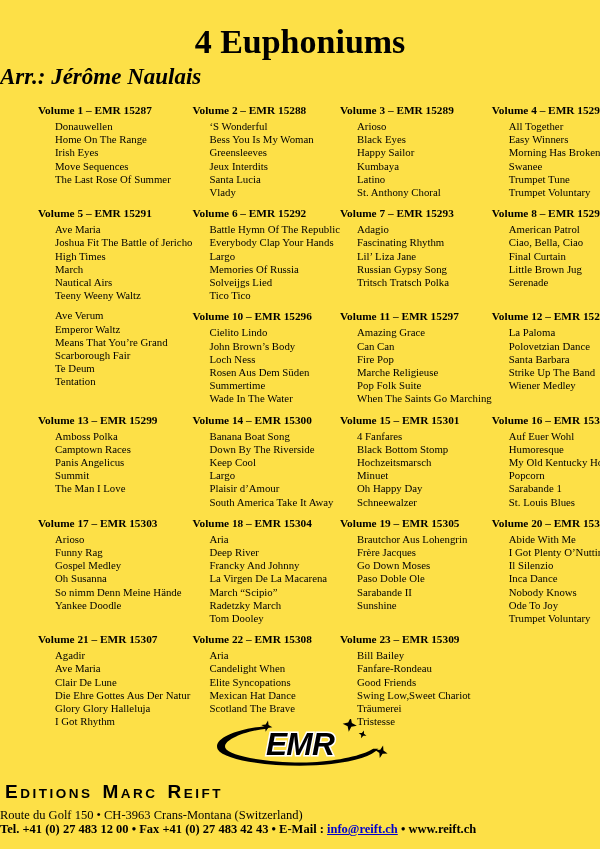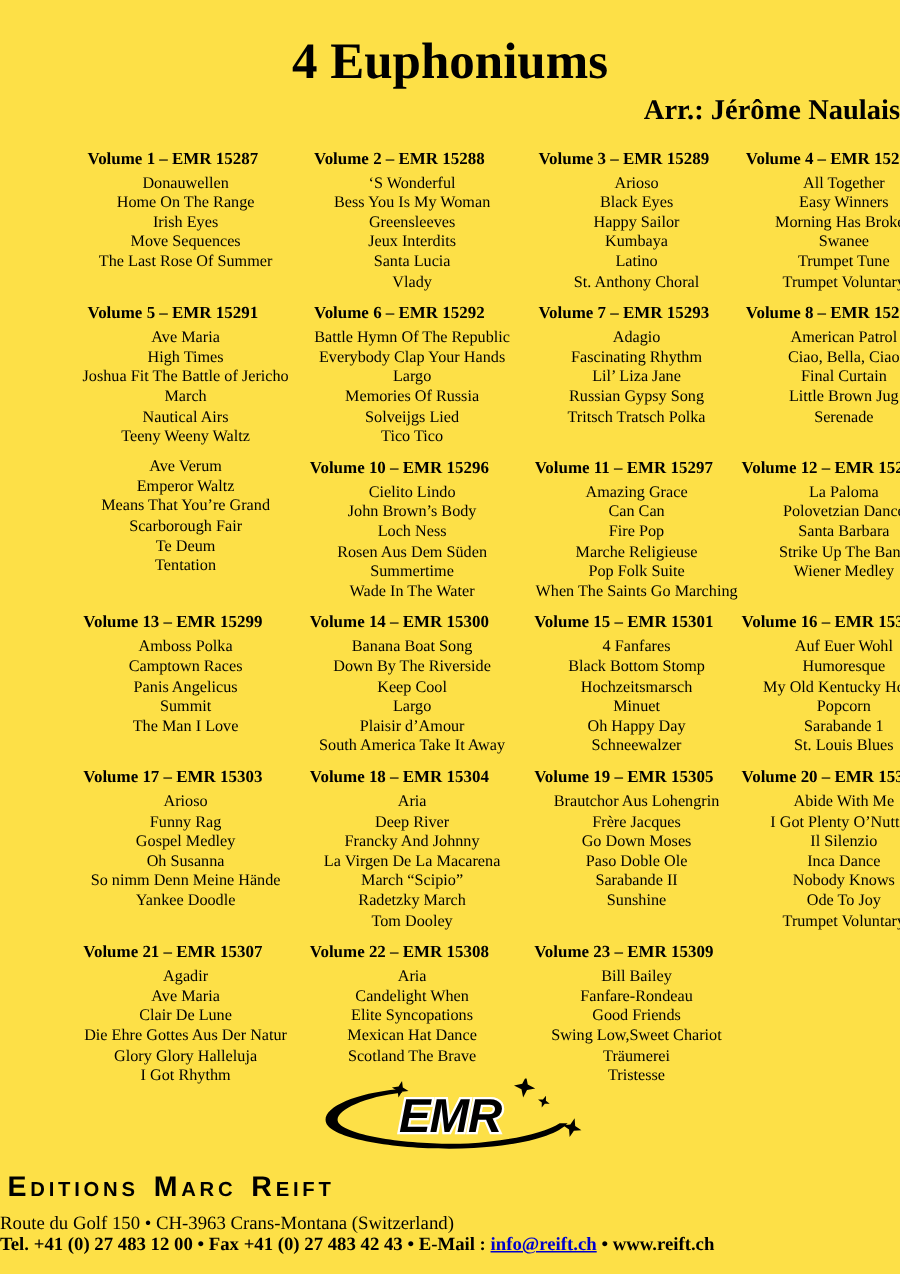--- a/index.html
+++ b/index.html
@@ -15,32 +15,32 @@
   }
   .title {
     margin-top:24px;
     text-align:center;
     font-size:34px;
     font-weight:bold;
     line-height:1.05;
   }
   .subtitle {
     margin-top:4px;
-    text-align:right;
-    font-size:19px;
+    text-align:left;
+    font-size:23px;
     font-weight:bold;
     line-height:1.1;
+    font-style:italic;
   }
   .grid {
     margin:14px 28px 0 38px;
     display:grid;
     grid-template-columns:repeat(4, 1fr);
     row-gap:7px;
     align-items:start;
-    text-align:center;
   }
   .vol-h {
     font-size:11.3px;
     font-weight:bold;
     line-height:14px;
     margin-bottom:3px;
     white-space:nowrap;
   }
   .song {
     padding-left:17px;
@@ -127,22 +127,22 @@
         <div class="song"><span>All Together</span></div>
         <div class="song"><span>Easy Winners</span></div>
         <div class="song"><span>Morning Has Broken</span></div>
         <div class="song"><span>Swanee</span></div>
         <div class="song"><span>Trumpet Tune</span></div>
         <div class="song"><span>Trumpet Voluntary</span></div>
       </div>
       <div>
         <div class="vol-h">Volume 5 – EMR 15291</div>
         <div class="song"><span>Ave Maria</span></div>
+        <div class="song"><span>Joshua Fit The Battle of Jericho</span></div>
         <div class="song"><span>High Times</span></div>
-        <div class="song"><span>Joshua Fit The Battle of Jericho</span></div>
         <div class="song"><span>March</span></div>
         <div class="song"><span>Nautical Airs</span></div>
         <div class="song"><span>Teeny Weeny Waltz</span></div>
       </div>
       <div>
         <div class="vol-h">Volume 6 – EMR 15292</div>
         <div class="song"><span>Battle Hymn Of The Republic</span></div>
         <div class="song"><span>Everybody Clap Your Hands</span></div>
         <div class="song"><span>Largo</span></div>
         <div class="song"><span>Memories Of Russia</span></div>

